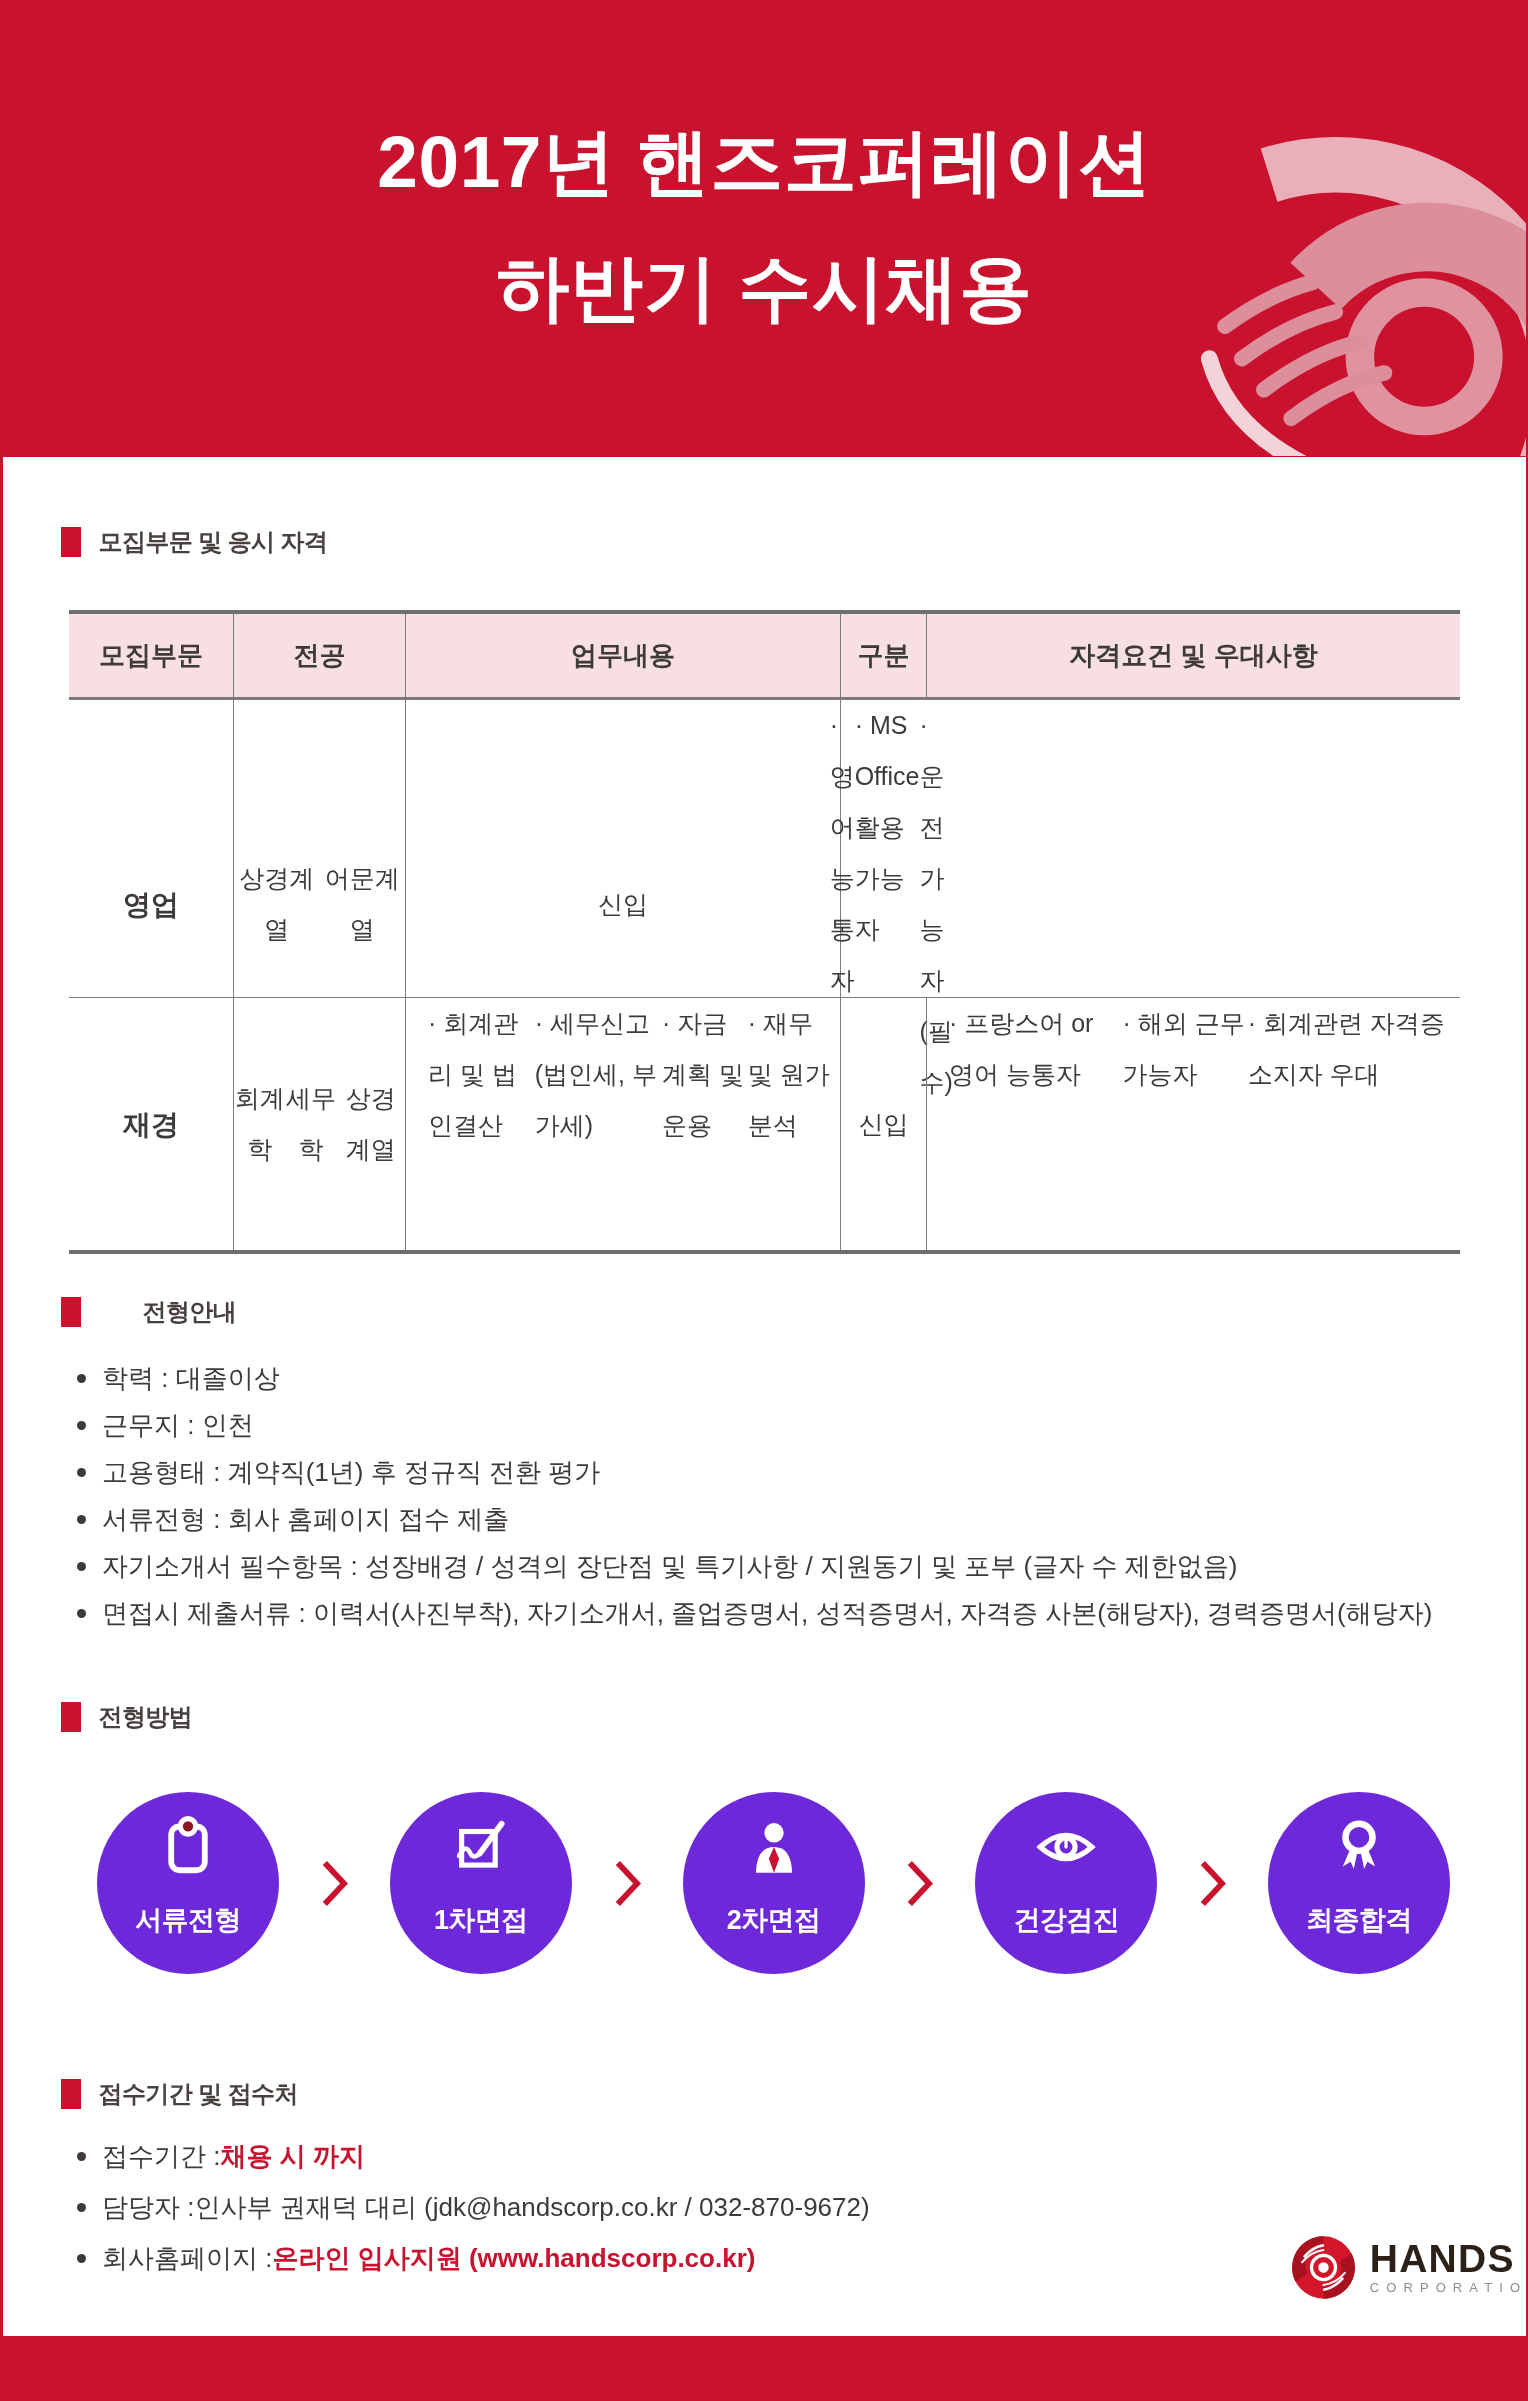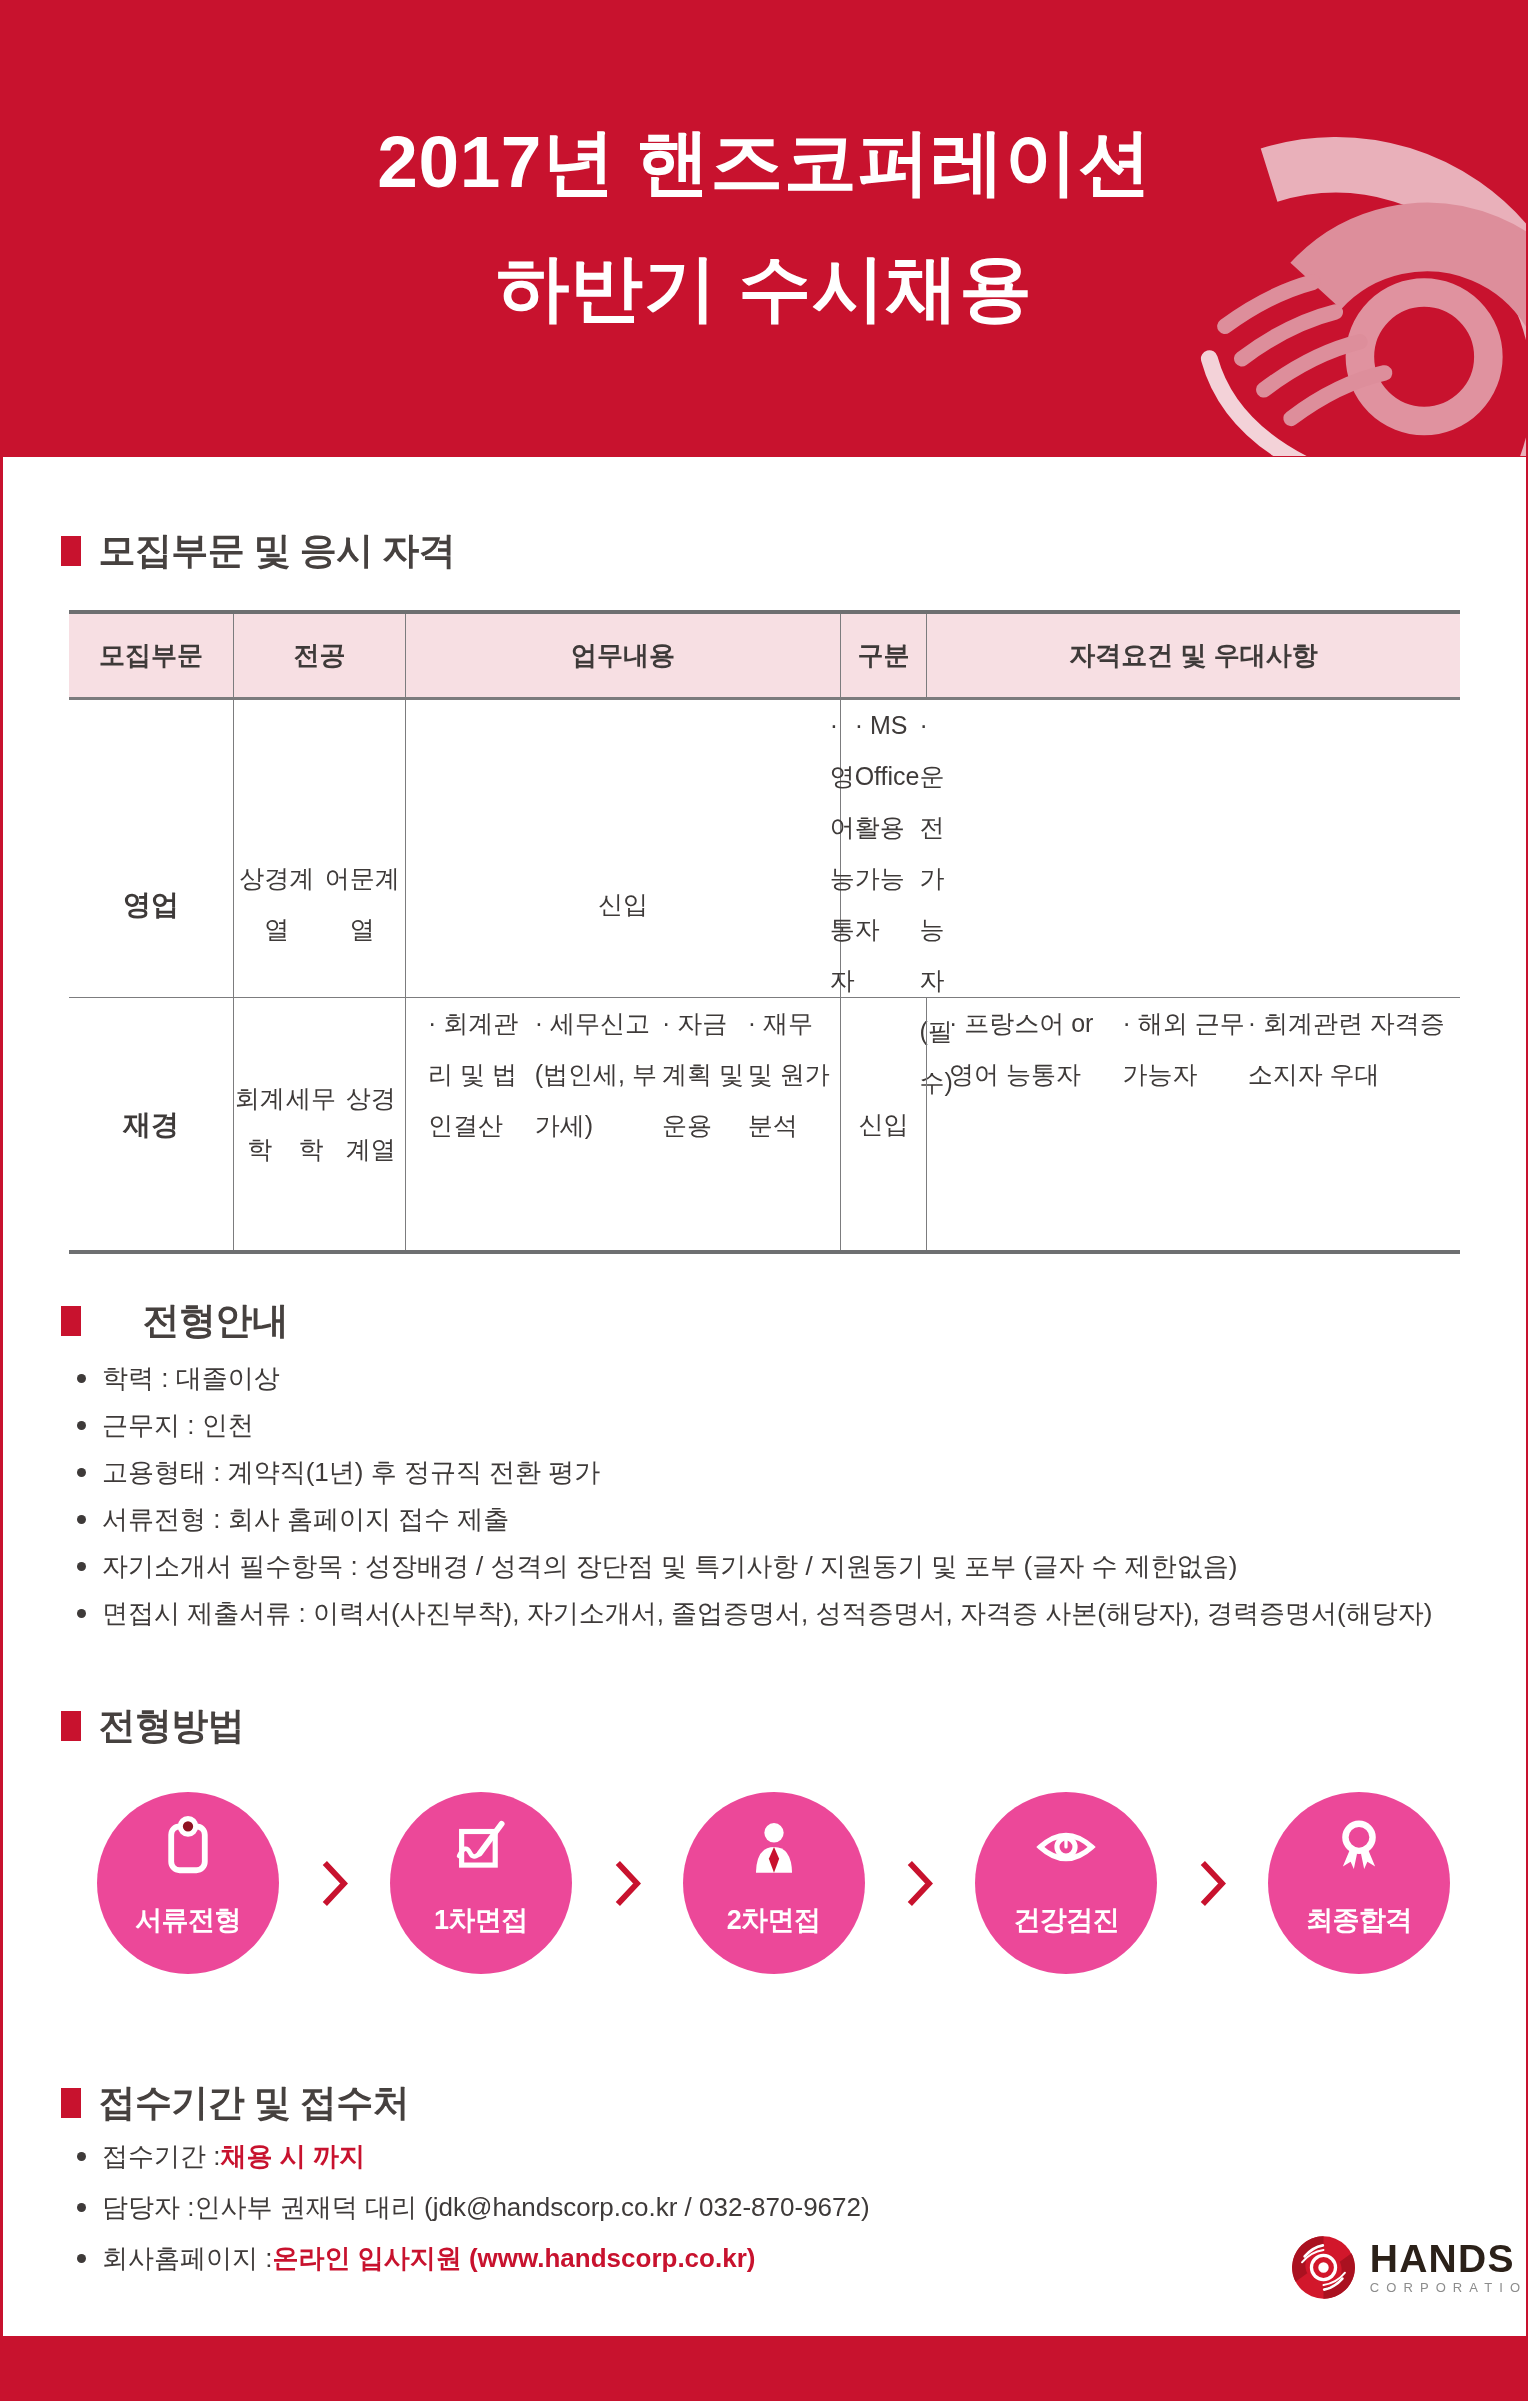--- a/index.html
+++ b/index.html
@@ -11,21 +11,21 @@
   .edge{position:absolute;top:0;bottom:0;width:3.2px;background:#c8122e;z-index:40;}
   .edge.left{left:0}.edge.right{right:0}
   
   .banner{position:absolute;left:0;top:0;width:1529px;height:457px;background:#c8122e;overflow:hidden;}
   .banner-motif{position:absolute;right:0;top:55px;}
   .banner-titles{position:absolute;left:0;top:99px;width:100%;text-align:center;
     color:#ffffff;font-weight:bold;font-size:73px;line-height:126px;letter-spacing:0.6px;}
   
   .sec-head{position:absolute;display:flex;align-items:center;}
   .sq{width:20px;height:30.5px;background:#c8122e;margin-right:17.5px;flex:none;}
-  .sec-title{font-size:37px;font-weight:bold;color:#46413f;letter-spacing:-0.6px;text-align:right;}
+  .sec-title{font-size:24px;font-weight:bold;color:#46413f;letter-spacing:-0.6px;text-align:right;}
   
   .rtable{position:absolute;left:69px;top:610px;width:1391px;
     border-top:4.5px solid #6e6f71;border-bottom:4.5px solid #6e6f71;}
   .trow{display:grid;grid-template-columns:164px 172px 435px 86px 534px;}
   .trow>div{border-left:1.9px solid #7c7c7e;box-sizing:border-box;}
   .trow>div:first-child{border-left:none;}
   .thead{height:83px;background:#f7dfe3;border-bottom:3.2px solid #7b7b7d;}
   .thead>div{display:flex;align-items:center;justify-content:center;
     font-size:26px;font-weight:bold;color:#3e3a39;}
   .r1{height:297px;}
@@ -38,21 +38,21 @@
   
   .blist{position:absolute;left:77px;}
   .bitem{display:flex;align-items:center;font-size:26px;color:#3e3a39;}
   .dot{width:9px;height:9px;border-radius:50%;background:#3e3a39;margin-right:16px;flex:none;}
   .guide .bitem{height:47px;}
   .apply .bitem{height:51px;}
   .red-strong{color:#c8122e;font-weight:bold;}
   
   .steps{position:absolute;left:97px;top:1792px;width:1353px;height:182px;
     display:flex;justify-content:space-between;align-items:center;}
-  .step{width:182px;height:182px;border-radius:50%;background:#ec4899;flex:none;
+  .step{width:182px;height:182px;border-radius:50%;background:#6d28d9;flex:none;
     display:flex;flex-direction:column;align-items:center;padding-top:22px;box-sizing:border-box;}
   .step .iconbox{height:65px;display:flex;align-items:center;justify-content:center;}
   .step .slabel{margin-top:23.4px;color:#ffffff;font-size:27px;font-weight:bold;letter-spacing:-0.6px;}
   .chev{flex:none;display:flex;align-items:center;}
   
   .footer{position:absolute;left:0;bottom:0;width:1529px;height:65px;background:#c8122e;}
   .logo{position:absolute;left:1289px;top:2233px;display:flex;align-items:center;}
   .logo-text{margin-left:11.7px;display:flex;flex-direction:column;}
   .logo-name{font-size:39px;font-weight:bold;color:#2b2119;letter-spacing:1.3px;line-height:38px;}
   .logo-sub{font-size:13px;color:#8c8c8c;letter-spacing:7.1px;margin-top:2.6px;}

